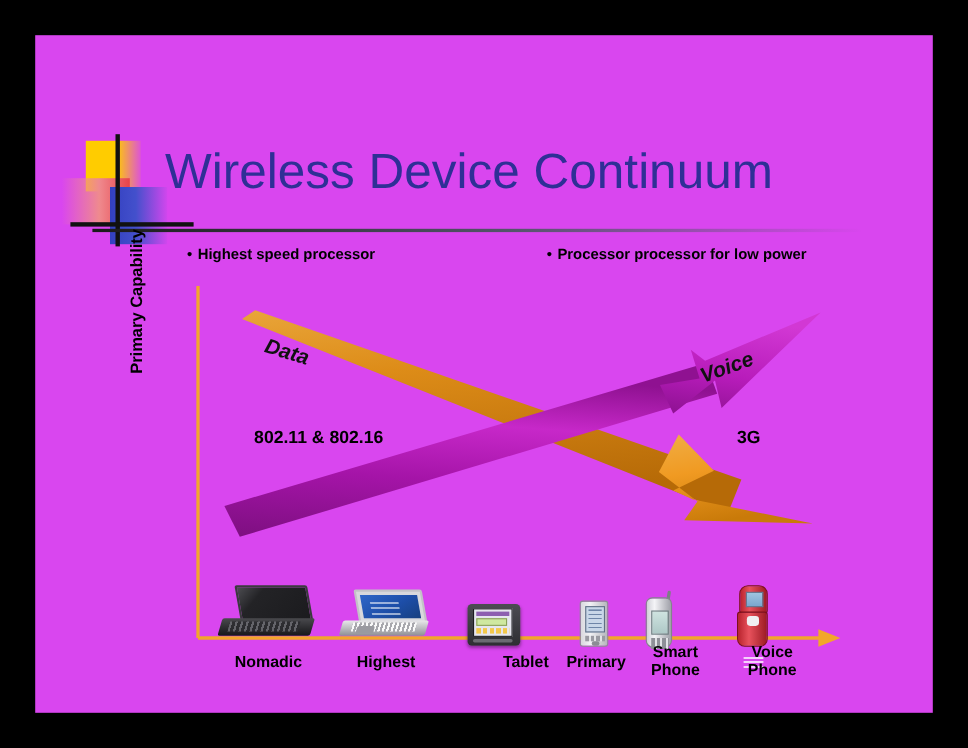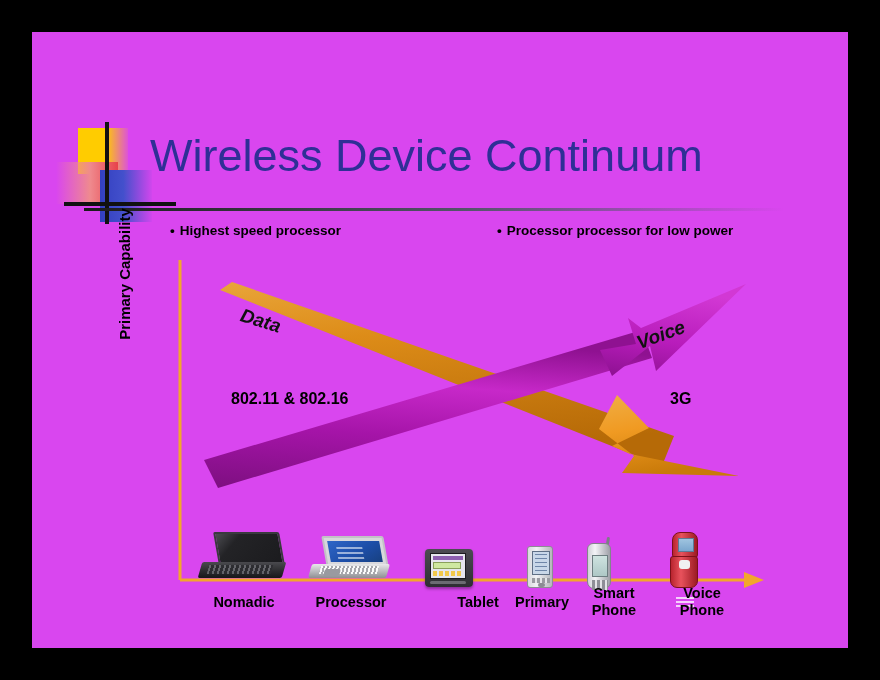--- a/index.html
+++ b/index.html
@@ -471,21 +471,21 @@
       <div class="cp-top">
         <div class="cp-screen"></div>
       </div>
       <div class="cp-bot">
         <div class="cp-keys"></div>
       </div>
       <div class="cp-nav"></div>
     </div>
 
     <div class="dev-label" style="left:138px; top:562px; width:148px;text-align:center;">Nomadic</div>
-    <div class="dev-label" style="left:245px; top:562px; width:148px;">Processor</div>
+    <div class="dev-label" style="left:245px; top:562px; width:148px;">Highest</div>
     <div class="dev-label" style="left:348px; top:562px; width:140px;padding-left:28px;">Tablet</div>
     <div class="dev-label" style="left:435px; top:562px; width:150px;">Primary</div>
     <div class="dev-label" style="left:512px; top:553px; width:140px;">
       <div>Smart</div>
       <div>Phone</div>
     </div>
     <div class="dev-label" style="left:600px; top:553px; width:140px;">
       <div>Voice</div>
       <div>Phone</div>
     </div>

